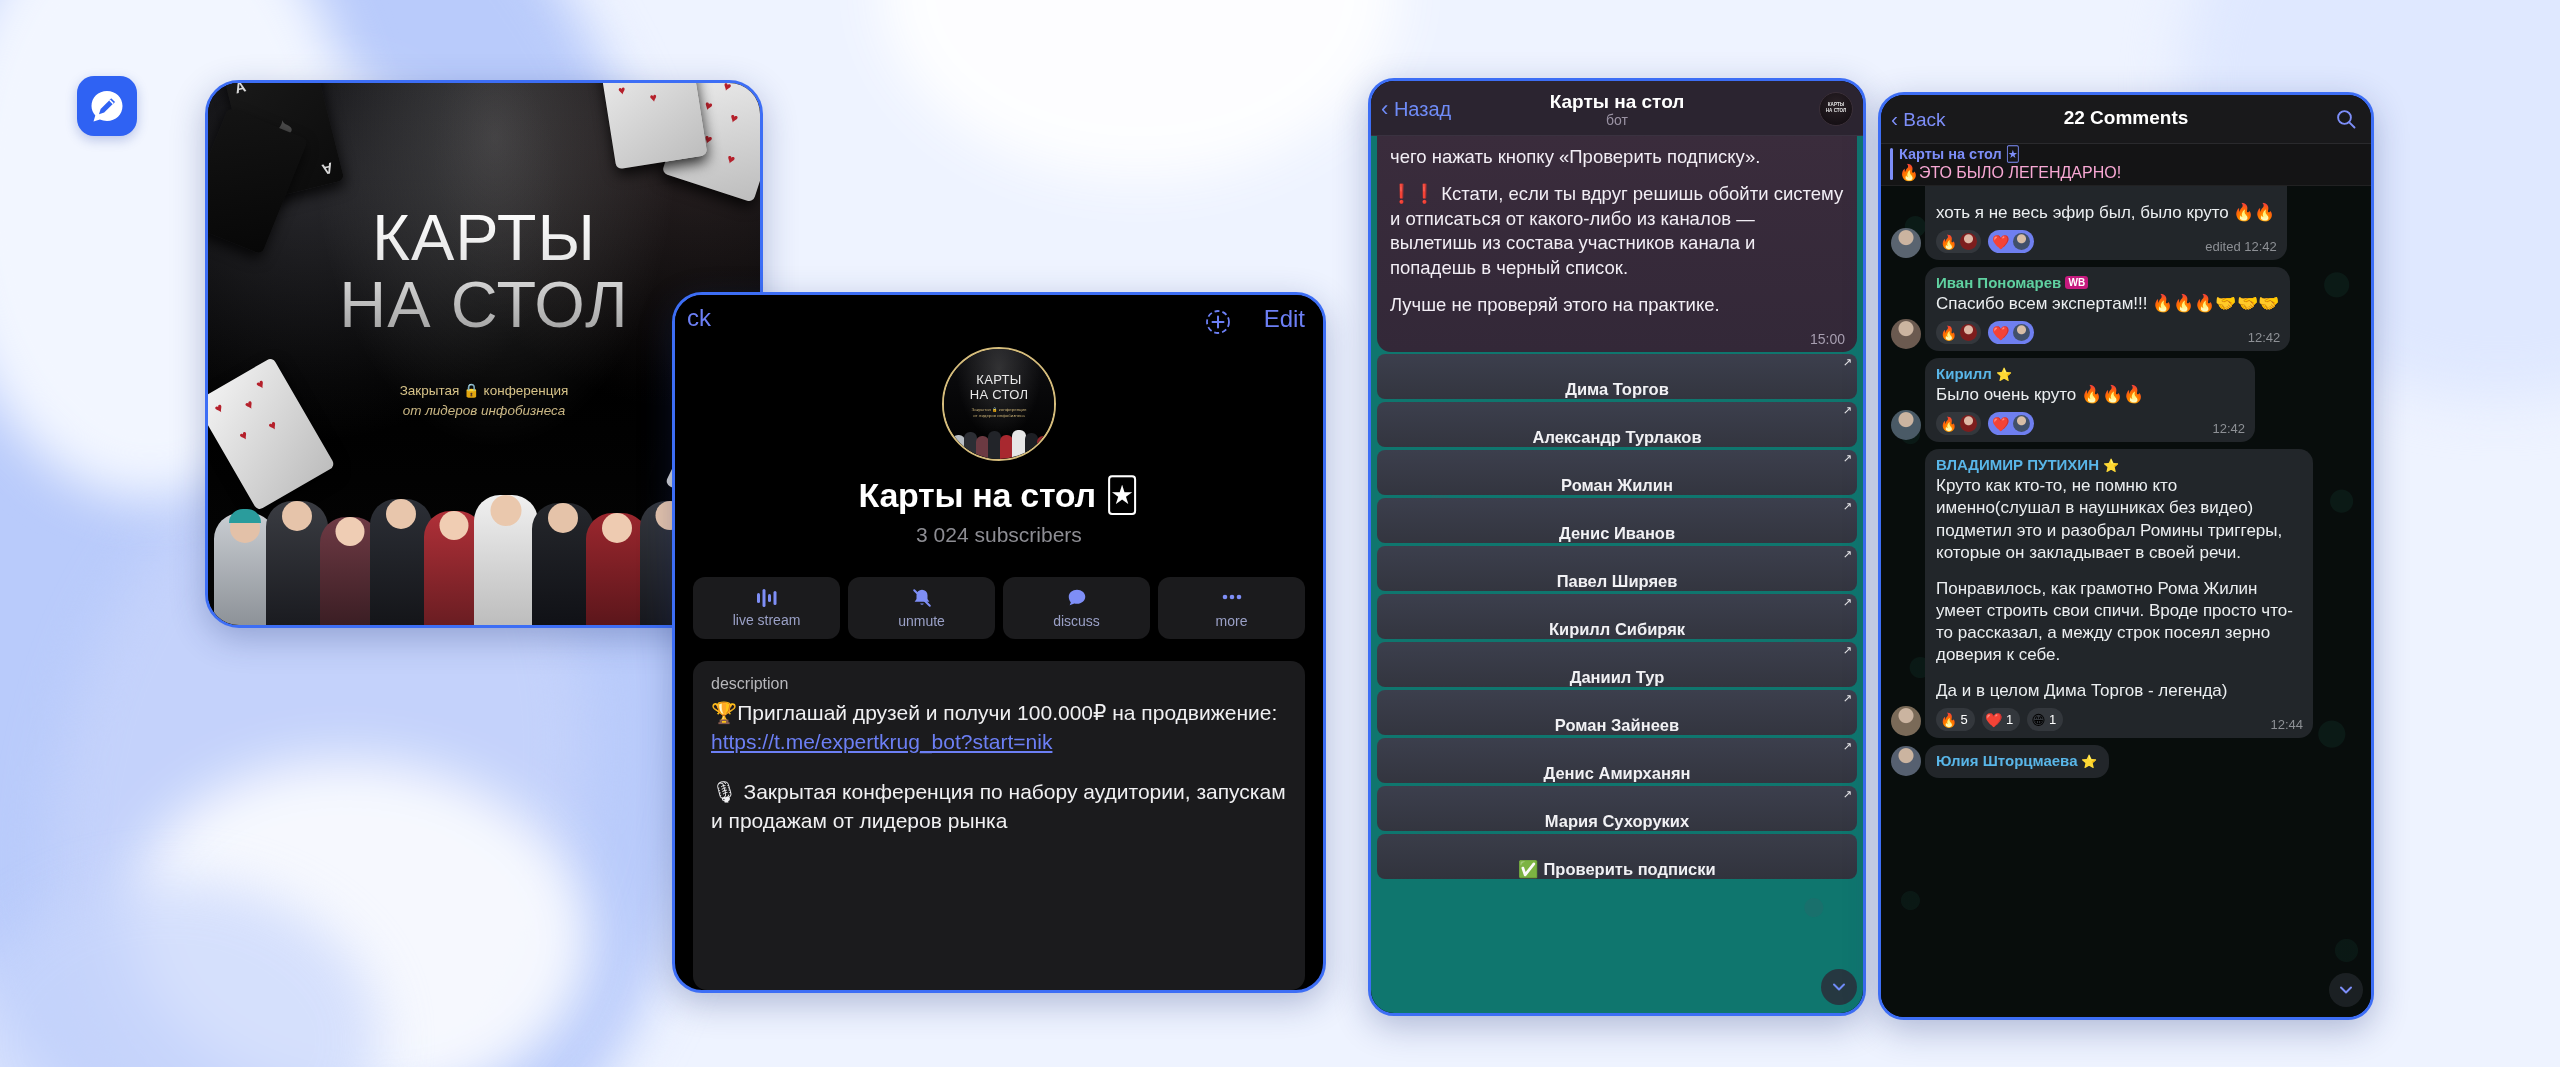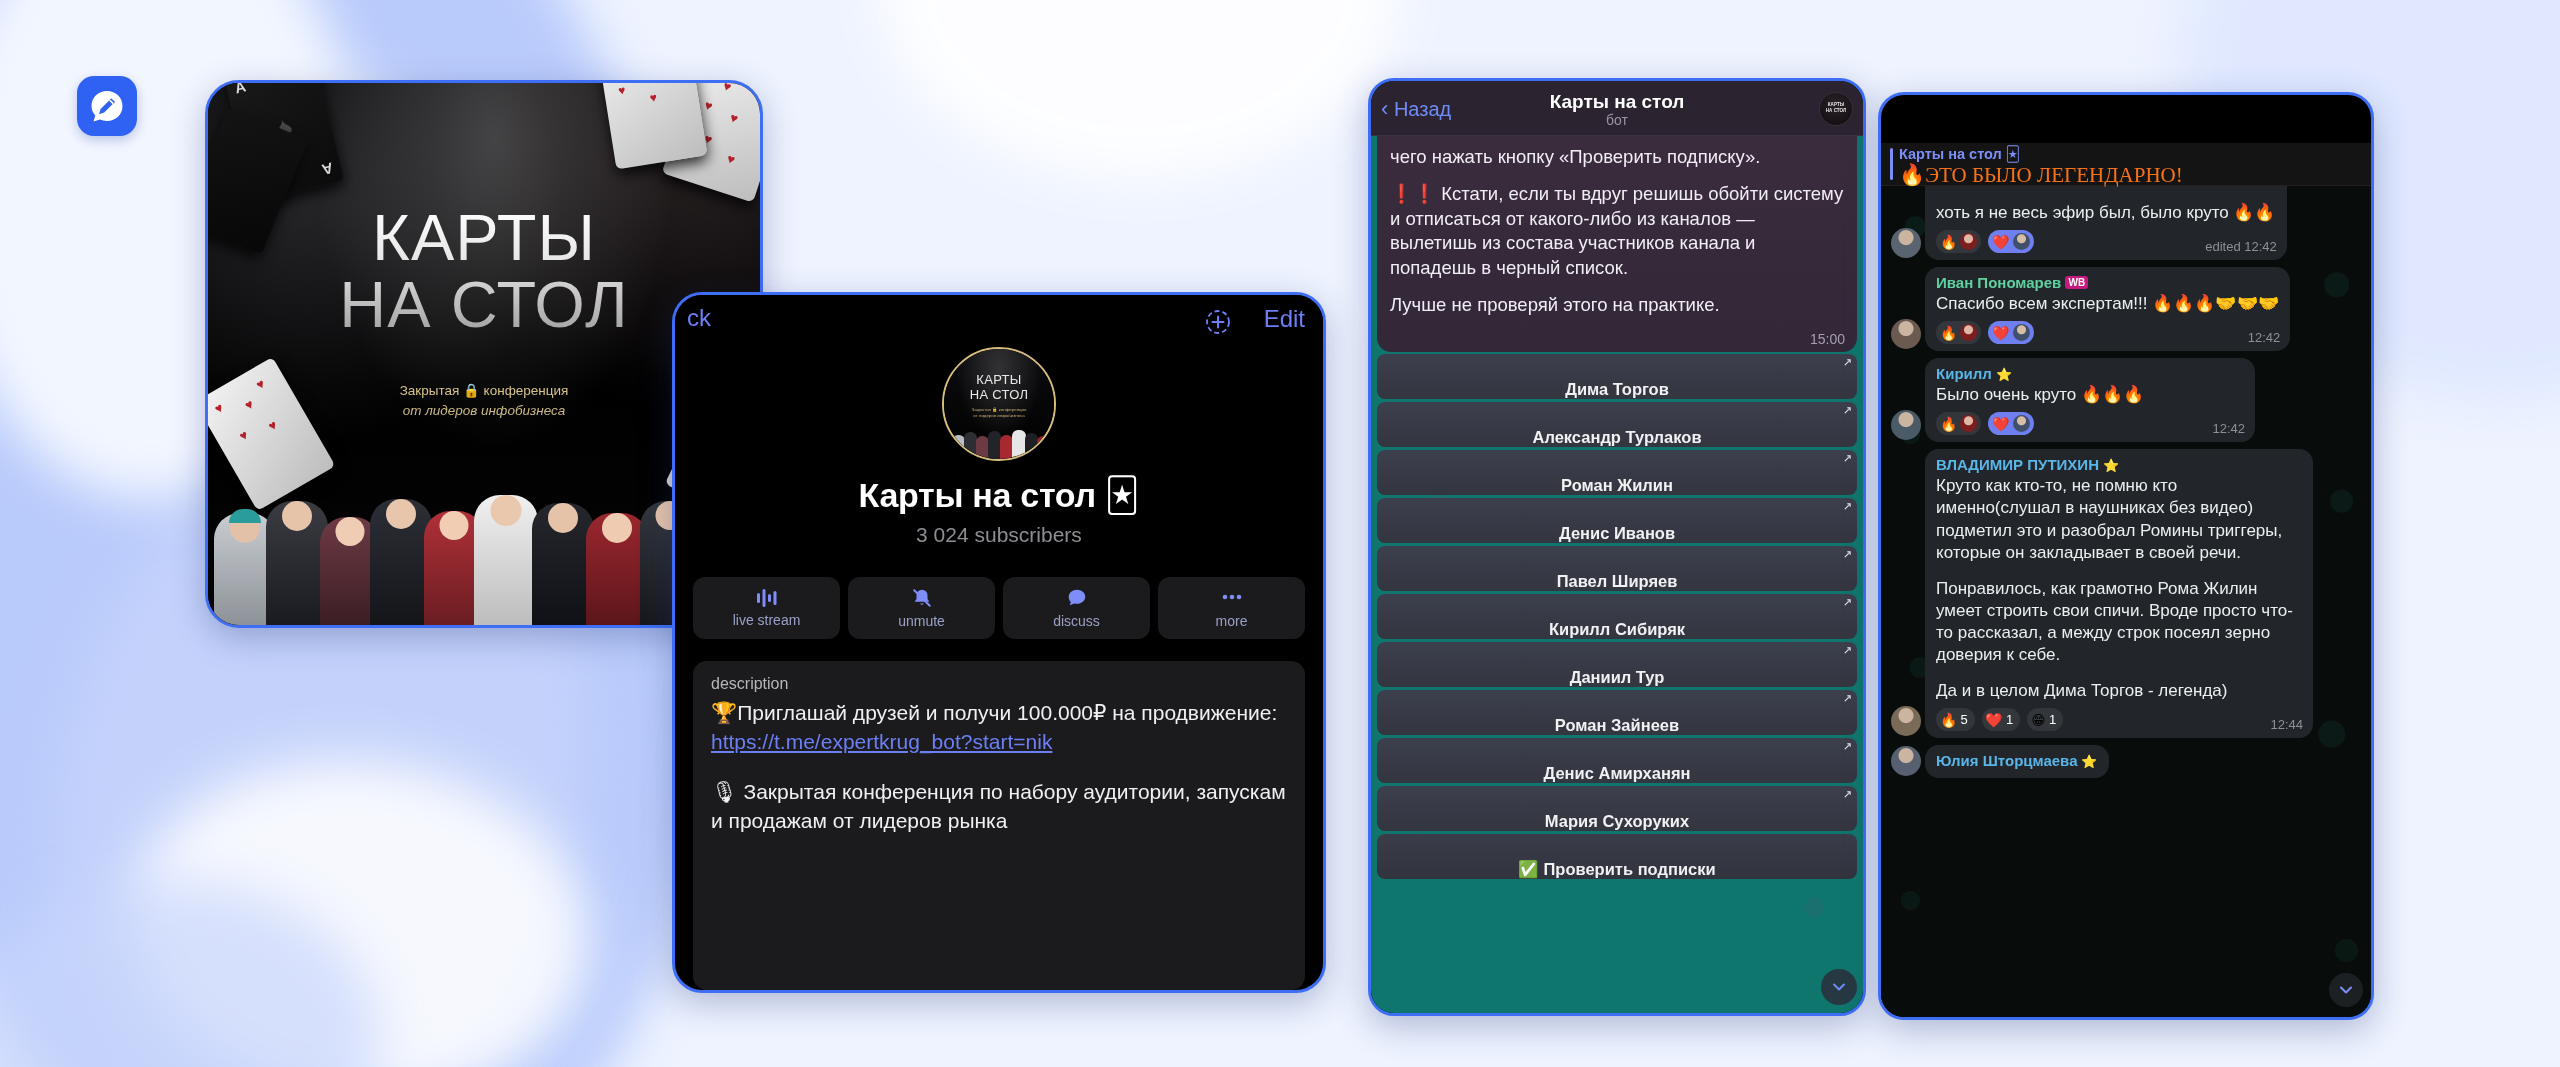--- a/index.html
+++ b/index.html
@@ -141,21 +141,21 @@
     border-bottom:1px solid #2a2a2d;z-index:5;}
   .p4-back{position:absolute;left:10px;top:12px;font-size:19px;color:#7d8ef8;}
   .p4-title{position:absolute;left:0;right:0;top:12px;text-align:center;
     font-size:19px;font-weight:700;color:#fff;}
   .p4-search{position:absolute;right:14px;top:13px;}
   .p4-pin{position:absolute;left:0;right:0;top:48px;height:42px;background:#141415;
     border-bottom:1px solid rgba(255,255,255,.06);z-index:4;}
   .p4-pin .bar{position:absolute;left:9px;top:5px;width:2.5px;height:32px;
     border-radius:2px;background:#7d8ef8;}
   .p4-pin .nm{position:absolute;left:18px;top:3px;font-size:14.5px;color:#7d8ef8;font-weight:600;}
-  .p4-pin .tx{position:absolute;left:18px;top:20px;font-size:21px;color:#f97316;font-family:Liberation Serif, serif;}
+  .p4-pin .tx{position:absolute;left:18px;top:20px;font-size:16px;color:#f9a8d4;}
   .p4-body{position:absolute;left:0;right:0;top:90px;bottom:0;background:#080d0c;overflow:hidden;}
   .p4-doodle{position:absolute;inset:0;opacity:.5;
     background-image:
       radial-gradient(circle at 7% 5%, rgba(40,150,120,.22) 0 10px, transparent 11px),
       radial-gradient(circle at 93% 12%, rgba(40,150,120,.20) 0 12px, transparent 13px),
       radial-gradient(circle at 6% 30%, rgba(40,150,120,.18) 0 9px, transparent 10px),
       radial-gradient(circle at 94% 38%, rgba(40,150,120,.20) 0 11px, transparent 12px),
       radial-gradient(circle at 8% 58%, rgba(40,150,120,.18) 0 10px, transparent 11px),
       radial-gradient(circle at 92% 66%, rgba(40,150,120,.20) 0 13px, transparent 14px),
       radial-gradient(circle at 6% 86%, rgba(40,150,120,.18) 0 9px, transparent 10px),
@@ -437,20 +437,30 @@
 
     <div class="chev">
       <svg width="18" height="18" viewBox="0 0 18 18">
         <path d="M4 6.5 L9 11.5 L14 6.5" fill="none" stroke="#6f8bf7" stroke-width="2" stroke-linecap="round" stroke-linejoin="round"></path>
       </svg>
     </div>
   </div>
 </div>
 
 <div class="panel" id="comments">
+  <div class="p4-head">
+    <div class="p4-back">
+      <span style="font-size:21px;">‹</span> <span>Back</span>
+    </div>
+    <div class="p4-title">22 Comments</div>
+    <svg class="p4-search" width="22" height="22" viewBox="0 0 22 22">
+      <circle cx="9.5" cy="9.5" r="6.4" fill="none" stroke="#7d8ef8" stroke-width="1.9"></circle>
+      <path d="M14.3 14.3 L19.5 19.5" stroke="#7d8ef8" stroke-width="1.9" stroke-linecap="round"></path>
+    </svg>
+  </div>
 
   <div class="p4-pin">
     <div class="bar"></div>
     <div class="nm">Карты на стол 🃏</div>
     <div class="tx">🔥ЭТО БЫЛО ЛЕГЕНДАРНО!</div>
   </div>
 
   <div class="p4-body">
     <div class="p4-doodle"></div>
     <div id="comment-list" style="position:absolute;left:6px;right:6px;top:-26px;">

